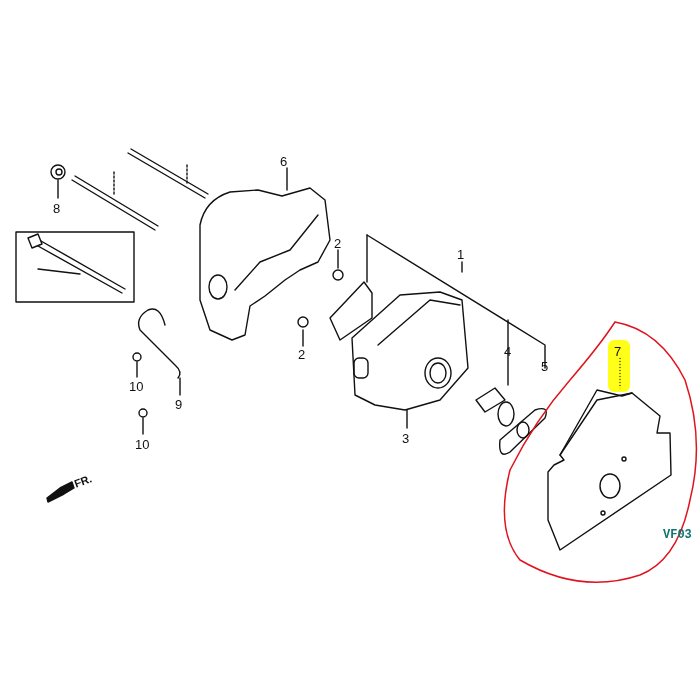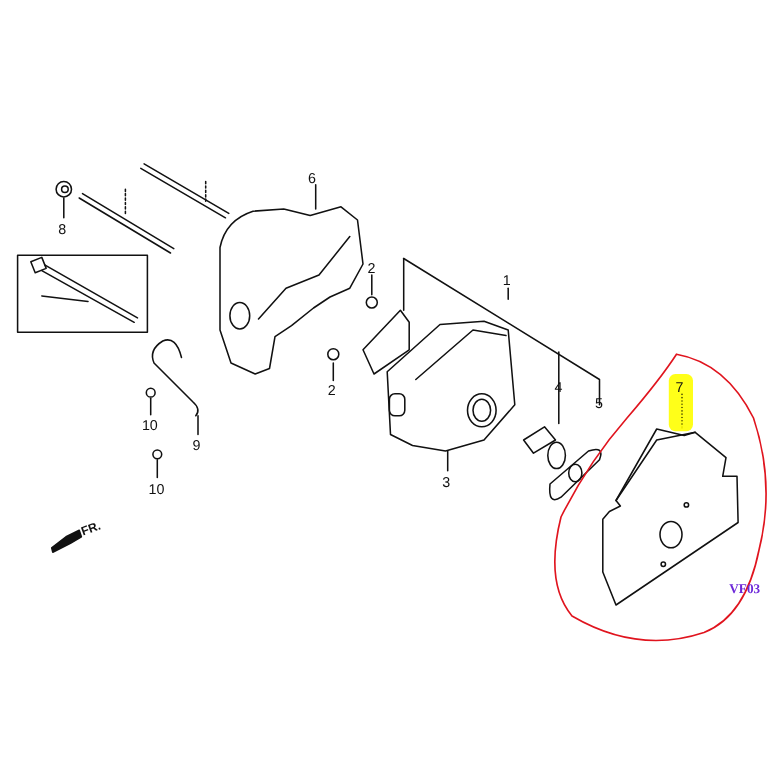--- a/index.html
+++ b/index.html
@@ -1,19 +1,19 @@
 <!DOCTYPE html>
 <html><head>
 <meta charset="utf-8">
 <style>
   html,body{margin:0;padding:0;background:#fff;}
   #canvas{position:relative;width:700px;height:700px;background:#fff;overflow:hidden;}
   svg{position:absolute;left:0;top:0;}
   .lbl{position:absolute;font-family:"Liberation Sans",sans-serif;font-size:13px;color:#111;line-height:1;}
-  .code{position:absolute;font-family:Liberation Serif, serif;font-weight:bold;font-size:12px;color:#6d28d9;}
+  .code{position:absolute;font-family:Liberation Mono, monospace;font-weight:bold;font-size:12px;color:#0f766e;}
   .fr{position:absolute;font-family:"Liberation Sans",sans-serif;font-weight:bold;font-size:11px;color:#111;transform:rotate(-20deg);}
 </style>
 </head>
 <body>
 
 <div id="canvas">
 <svg width="700" height="700" viewBox="0 0 700 700">
   <g fill="none" stroke="#111" stroke-width="1.4" stroke-linejoin="round" stroke-linecap="round">
 
     <g>

